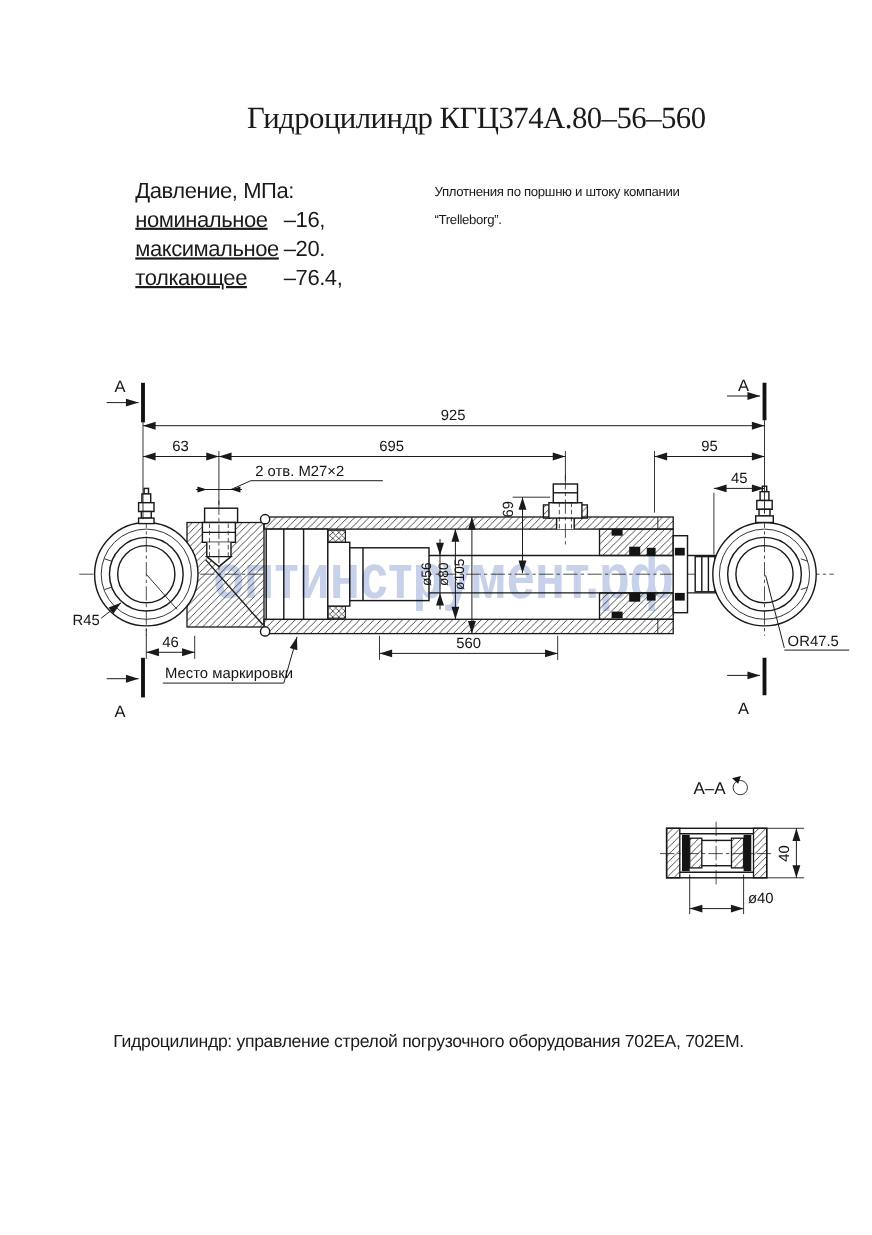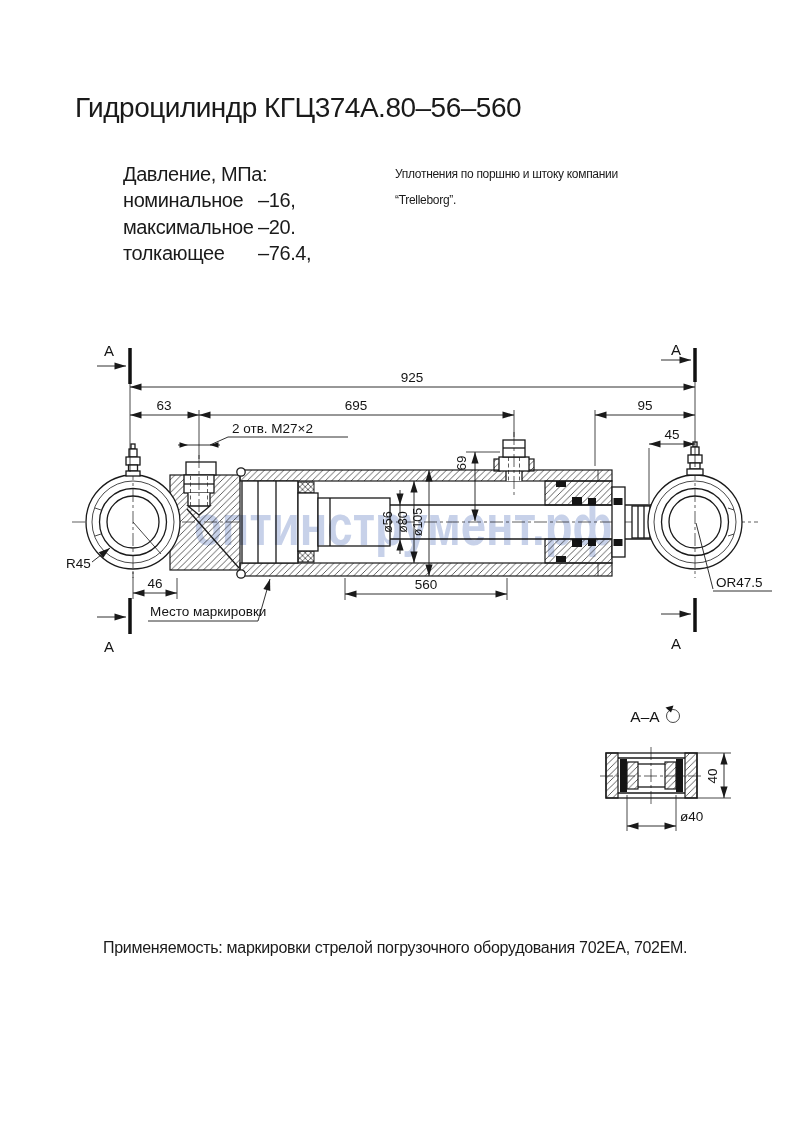--- a/index.html
+++ b/index.html
@@ -1,22 +1,22 @@
 <!DOCTYPE html>
 <html><head>
 <meta charset="utf-8">
 <style>
   html,body{margin:0;padding:0;}
   body{width:793px;height:1123px;background:#ffffff;position:relative;overflow:hidden;
        font-family:"Liberation Sans","DejaVu Sans",sans-serif;color:#1a1a1a;}
   .abs{position:absolute;}
-  #title{left:75px;top:92px;width:716px;font-size:28px;letter-spacing:-0.5px;white-space:nowrap;}
+  #title{left:75px;top:92px;width:716px;text-align:center;font-size:28px;letter-spacing:-0.5px;white-space:nowrap;font-family:Liberation Serif, serif;}
   #specs{left:123px;top:161px;font-size:20px;letter-spacing:-0.4px;line-height:26.3px;width:270px;}
   .specrow{display:flex;}
-  .specrow .lbl{width:135px;flex:none;}
+  .specrow .lbl{width:135px;flex:none;text-decoration:underline;}
   #notes{left:395px;top:161px;font-size:12px;letter-spacing:-0.3px;line-height:26.3px;width:360px;}
   #apply{left:103px;top:939px;font-size:16px;letter-spacing:-0.3px;white-space:nowrap;}
   #wm{left:194px;top:492px;font-size:57px;font-weight:bold;color:#c7d1e9;mix-blend-mode:multiply;
       transform:scaleX(0.8);transform-origin:left top;white-space:nowrap;z-index:3;}
   svg{position:absolute;left:0;top:0;z-index:2;}
   
   .s{stroke:#1a1a1a;fill:none;stroke-width:1.3px;}
   .t{stroke:#1a1a1a;fill:none;stroke-width:.8px;}
   .d{stroke:#1a1a1a;fill:none;stroke-width:.9px;}
   .w{fill:#fff;stroke:#1a1a1a;stroke-width:1.3px;}
@@ -292,13 +292,13 @@
 
     <line class="t" x1="627" y1="795" x2="627" y2="831"></line>
     <line class="t" x1="676" y1="795" x2="676" y2="831"></line>
     <line class="d" x1="627" y1="826" x2="676" y2="826" marker-start="url(#mS)" marker-end="url(#mE)"></line>
     <text class="dt" x="680" y="821">ø40</text>
   </g>
 </svg>
 
 <div class="abs" id="wm">оптинструмент.рф</div>
 
-<div class="abs" id="apply">Применяемость: маркировки стрелой погрузочного оборудования 702ЕА, 702ЕМ.</div>
+<div class="abs" id="apply">Гидроцилиндр: управление стрелой погрузочного оборудования 702ЕА, 702ЕМ.</div>
 
 </body></html>

